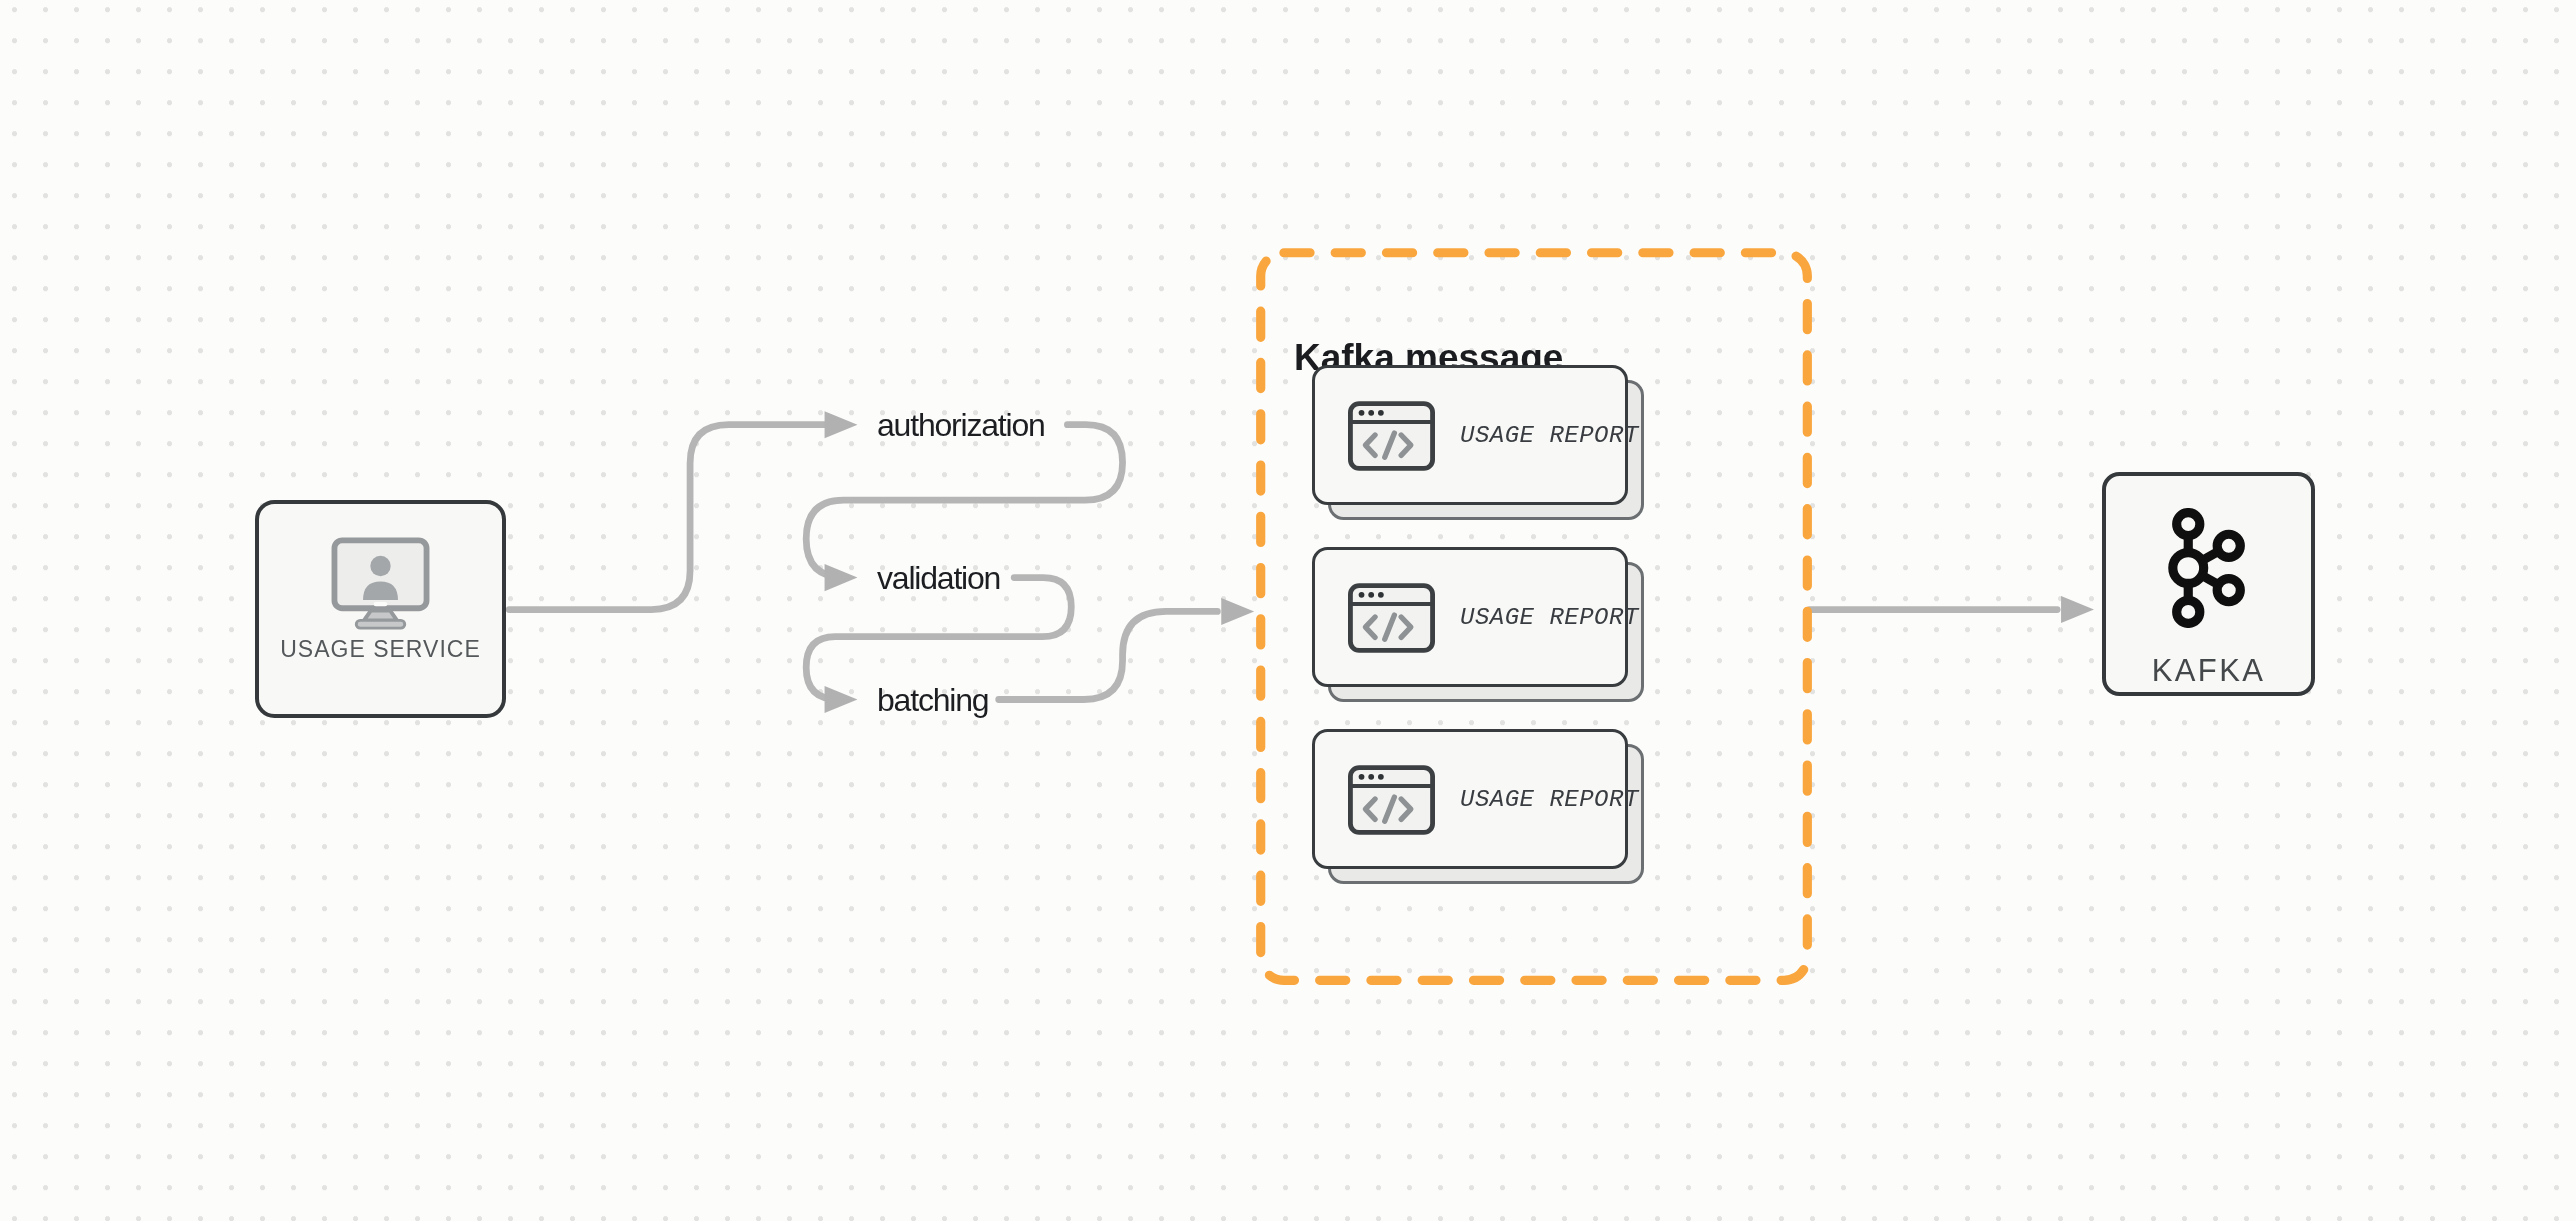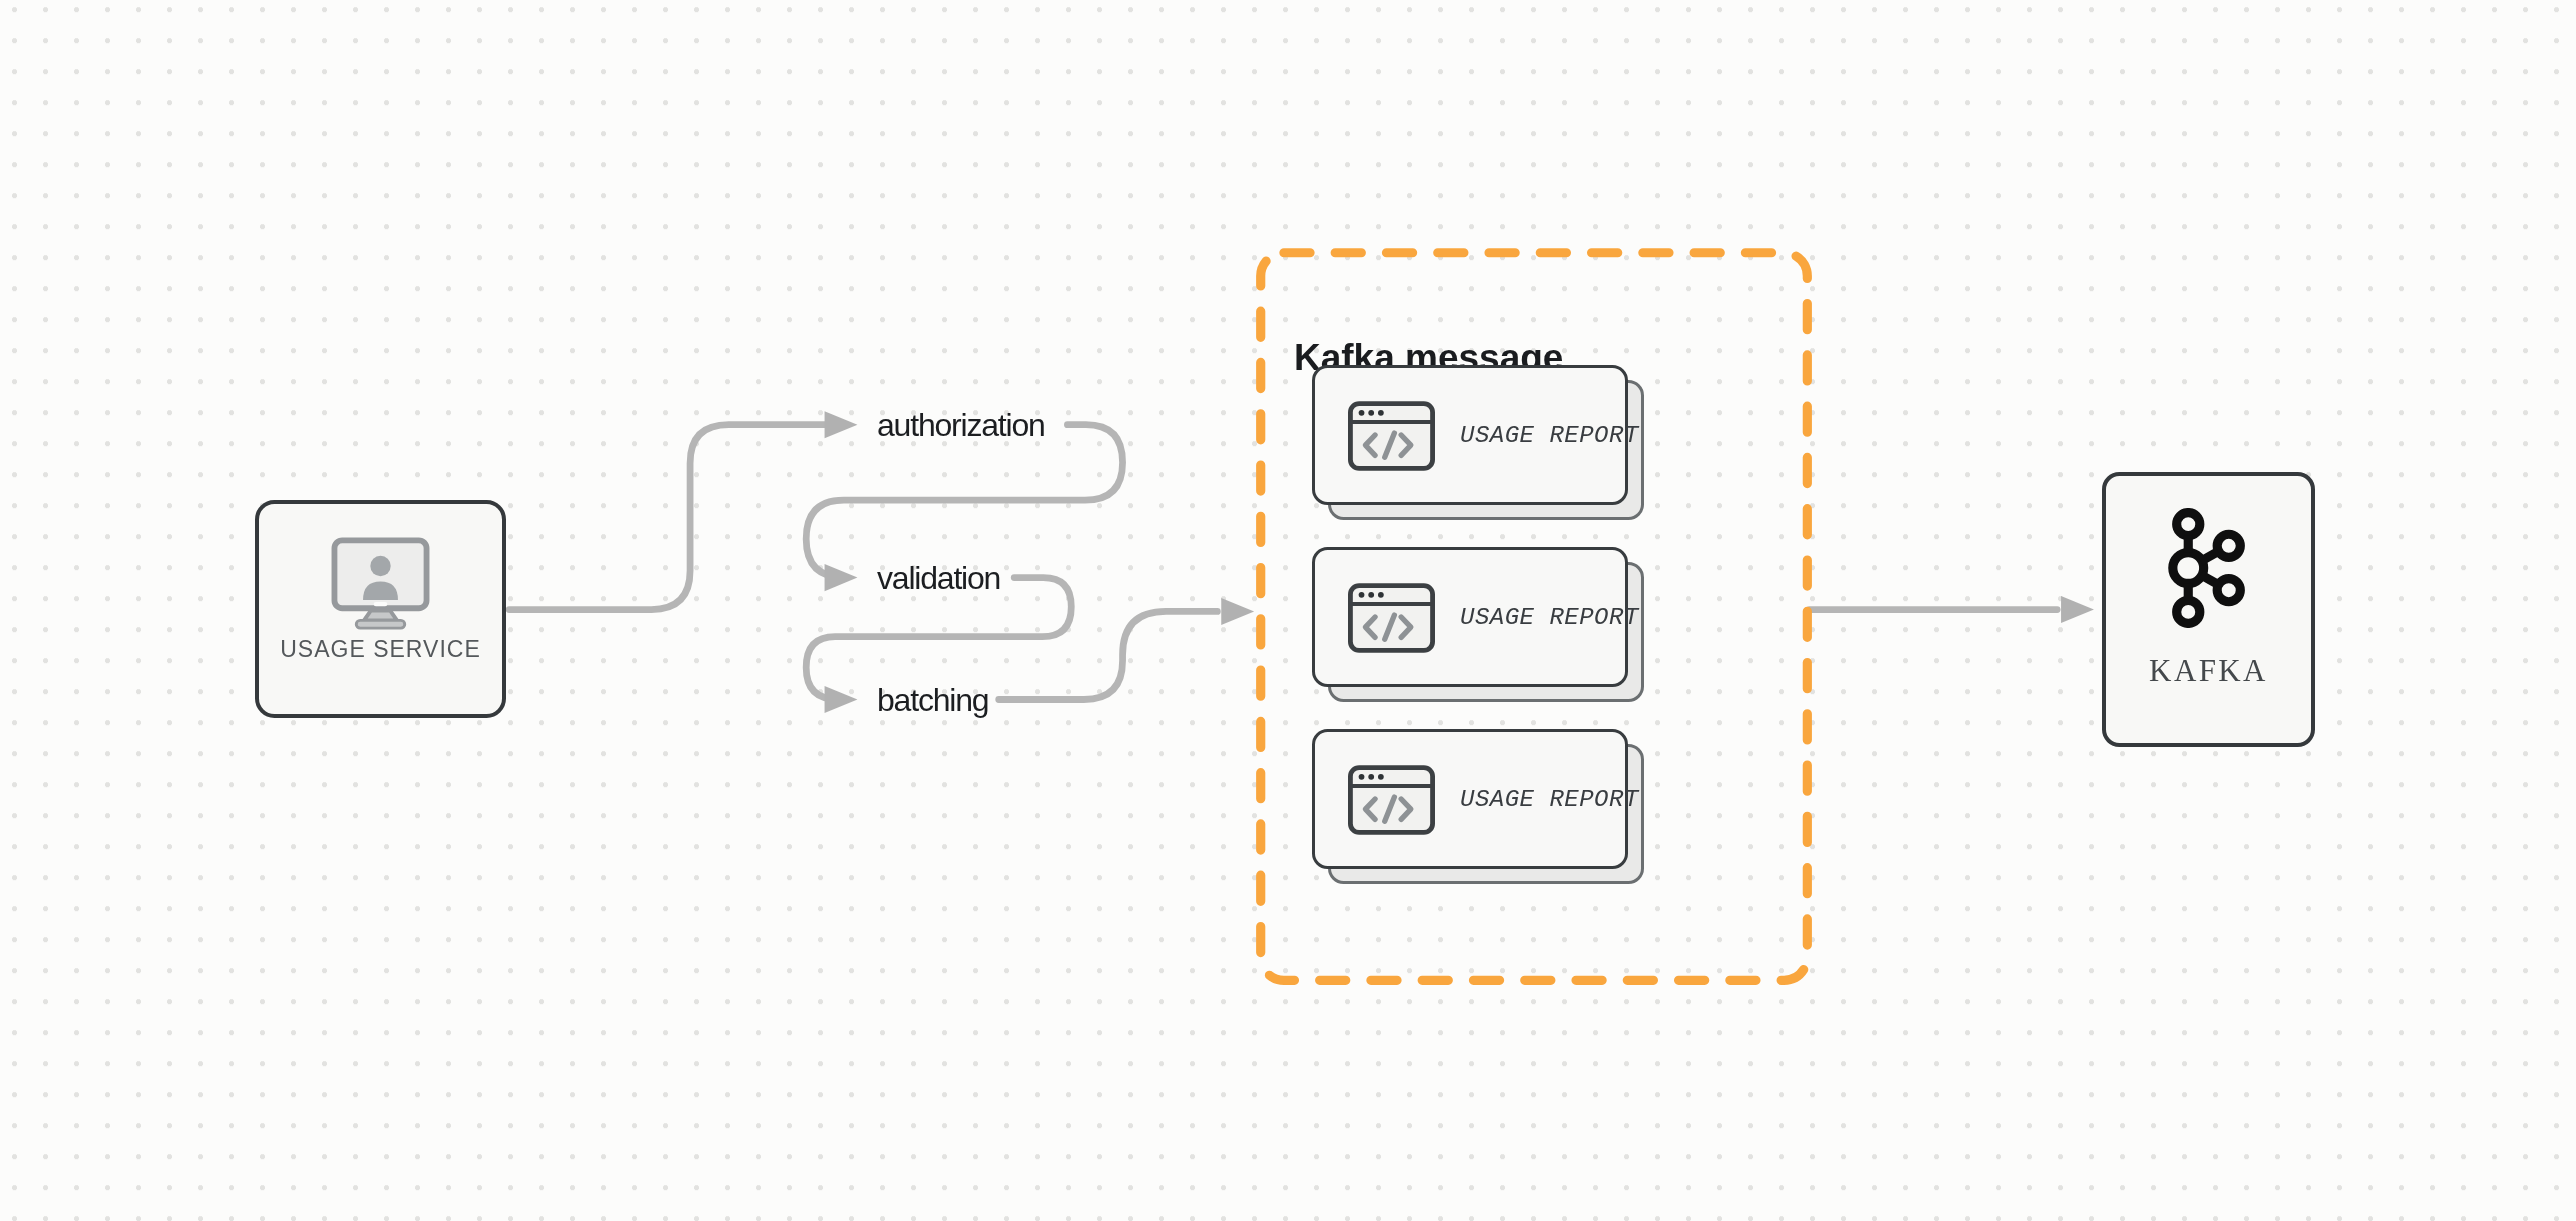--- a/index.html
+++ b/index.html
@@ -21,21 +21,21 @@
   
   .node{
     position:absolute;z-index:3;
     background:#f8f8f6;
     border:4.8px solid #35393c;
     border-radius:19.4px;
     box-sizing:border-box;
     display:flex;flex-direction:column;align-items:center;
   }
   .node-usage{left:255px;top:500px;width:251px;height:218px;}
-  .node-kafka{left:2102px;top:472px;width:213px;height:275px;border-radius:17.4px;font-family:Liberation Serif, serif;}
+  .node-kafka{left:2102px;top:472px;width:213px;height:224px;border-radius:17.4px;}
   .node-label{
     font-size:23px;letter-spacing:1px;color:#54585b;white-space:nowrap;
   }
   .node-usage .monitor-wrap{margin-top:32px;}
   .node-usage .node-label{margin-top:5px;}
   .node-kafka .logo-wrap{margin-top:32px;}
   .node-kafka .node-label{margin-top:25px;font-size:31px;letter-spacing:2.4px;color:#44484b;}
 
   
   .step{

